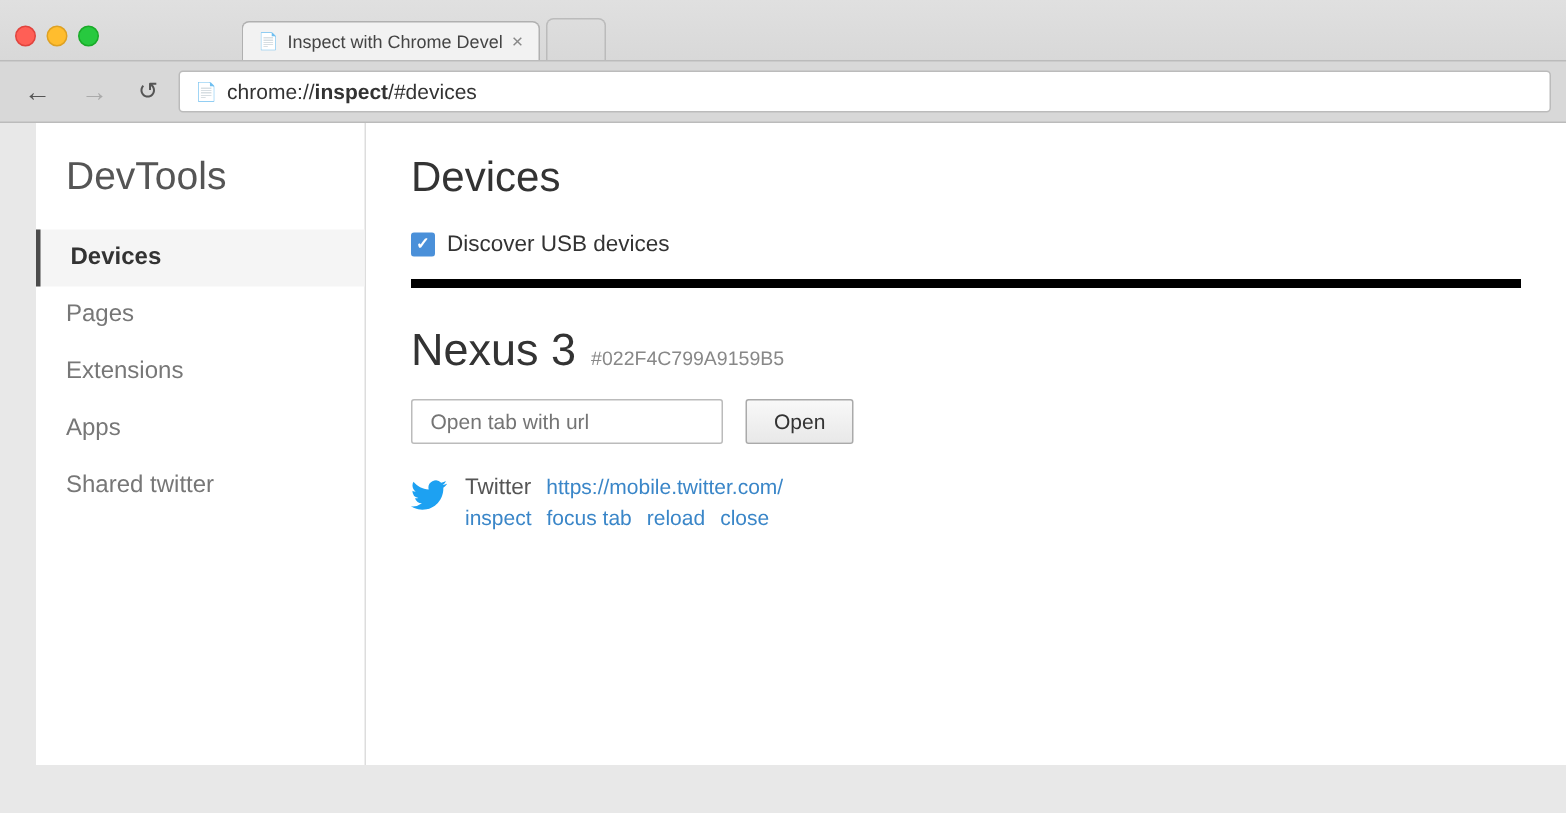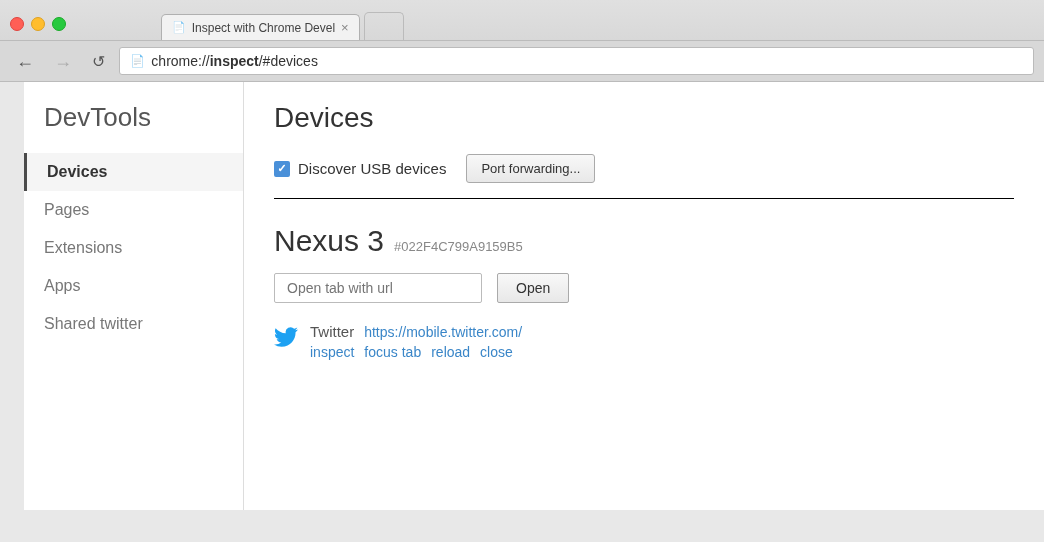--- a/index.html
+++ b/index.html
@@ -40,21 +40,21 @@
     .sidebar { width: 220px; border-right: 1px solid #ddd; padding: 20px 0; background: white; }
     .sidebar-title { font-size: 26px; color: #555; font-weight: normal; padding: 0 20px 20px 20px; }
     .sidebar-item { padding: 10px 20px; font-size: 16px; color: #777; cursor: pointer; }
     .sidebar-item.active { color: #333; font-weight: bold; border-left: 3px solid #4a4a4a; background: #f5f5f5; }
 
     
     .main-content { flex: 1; padding: 20px 30px; overflow-y: auto; background: white; }
     .section-title { font-size: 28px; color: #333; font-weight: normal; margin-bottom: 20px; }
     
     
-    .discover-row { display: flex; align-items: center; gap: 20px; margin-bottom: 25px; border-bottom: 1px solid #000000; padding-bottom: 15px; }
+    .discover-row { display: flex; align-items: center; gap: 0; margin-bottom: 25px; border-bottom: 6px solid #000000; padding-bottom: 15px; }
     .checkbox-area { display: flex; align-items: center; gap: 8px; }
     .custom-checkbox { width: 16px; height: 16px; border: 2px solid #4a90d9; background: #4a90d9; display: flex; align-items: center; justify-content: center; border-radius: 2px; }
     .custom-checkbox::after { content: '✓'; color: white; font-size: 11px; font-weight: bold; }
     .discover-label { font-size: 15px; color: #333; }
     .port-forwarding-btn { border: 1px solid #aaa; background: linear-gradient(to bottom, #f8f8f8, #e8e8e8); border-radius: 3px; padding: 6px 14px; font-size: 13px; color: #333; cursor: pointer; }
 
     
     .device-header { display: flex; align-items: baseline; gap: 10px; margin-bottom: 15px; }
     .device-name { font-size: 30px; color: #333; font-weight: normal; }
     .device-id { font-size: 13px; color: #888; }
@@ -131,21 +131,20 @@
   </div>
 
   <div class="main-content">
     <h1 class="section-title">Devices</h1>
 
     <div class="discover-row">
       <div class="checkbox-area">
         <div class="custom-checkbox"></div>
         <span class="discover-label">Discover USB devices</span>
       </div>
-      <button class="port-forwarding-btn">Port forwarding...</button>
     </div>
 
     <div class="device-header">
       <span class="device-name">Nexus 3</span>
       <span class="device-id">#022F4C799A9159B5</span>
     </div>
 
     <div class="chrome-row">
       <input class="url-input" type="text" placeholder="Open tab with url" style="">
       <button class="open-btn">Open</button>

